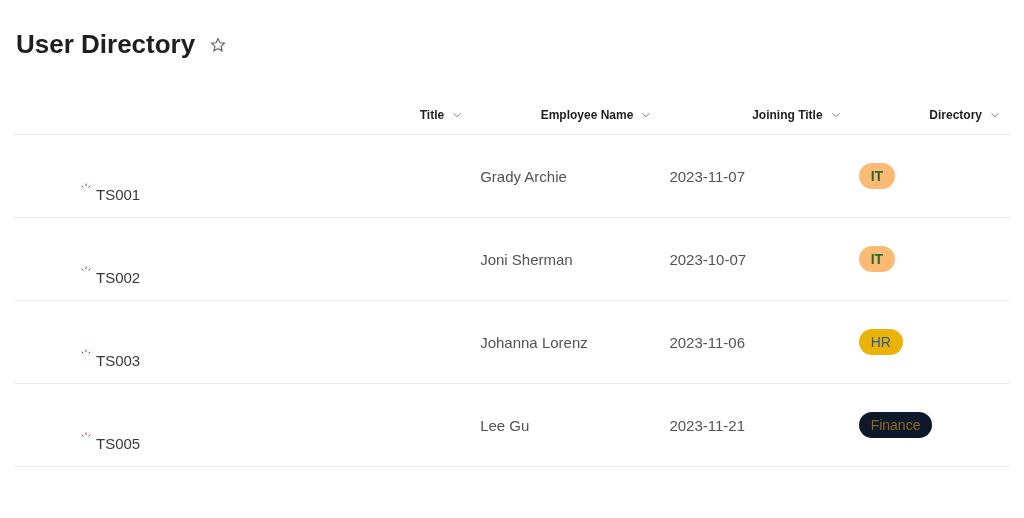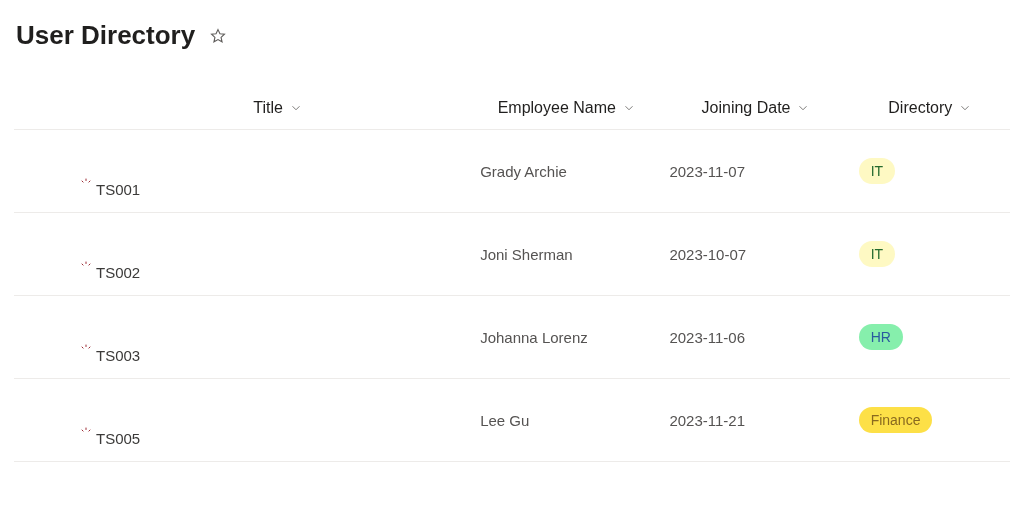--- a/index.html
+++ b/index.html
@@ -10,20 +10,21 @@
     background: #fff;
     color: #323130;
     width: 1024px;
   }
   .page-header {
     display: flex;
     align-items: center;
     gap: 14px;
     margin-bottom: 38px;
     padding-left: 2px;
+    margin-top: 9px;
   }
   .page-title {
     font-size: 26px;
     font-weight: 600;
     color: #201f1e;
   }
   .star-icon {
     color: #605e5c;
     display: inline-flex;
     align-items: center;
@@ -34,23 +35,23 @@
     width: 100%;
     border-collapse: collapse;
     table-layout: fixed;
   }
   table.grid col.c-title { width: 46%; }
   table.grid col.c-name  { width: 19%; }
   table.grid col.c-date  { width: 19%; }
   table.grid col.c-dept  { width: 16%; }
 
   thead th {
-    text-align: center;
-    font-weight: 400;
-    font-size: 16px;
+    text-align: right;
+    font-weight: 700;
+    font-size: 12px;
     color: #201f1e;
     padding: 10px 8px 12px 8px;
     border-bottom: 1px solid #edebe9;
     vertical-align: middle;
   }
   thead th.first { padding-left: 78px; }
 
   .col-head {
     display: inline-flex;
     align-items: center;
@@ -91,23 +92,23 @@
   .dept-pill {
     display:inline-flex;
     align-items:center;
     justify-content:center;
     border-radius: 999px;
     font-size:14px;
     padding: 5px 12px;
     min-width: 20px;
     line-height: 1.2;
   }
-  .dept-IT      { background:#fef9c3; color:#256a2d; }
-  .dept-HR      { background:#86efac; color:#2a5a9e; }
-  .dept-Finance { background:#fde047; color:#8a6a1f; }
+  .dept-IT      { background:#fdba74; color:#256a2d;font-weight:bold; }
+  .dept-HR      { background:#eab308; color:#2a5a9e; }
+  .dept-Finance { background:#0f172a; color:#8a6a1f; }
 </style>
 </head>
 <body>
 
 <div class="page-header">
   <span class="page-title">User Directory</span>
   <span class="star-icon" aria-label="favorite">
     <svg width="18" height="18" viewBox="0 0 24 24" fill="none" stroke="currentColor" stroke-width="1.5">
       <path d="M12 3.5l2.6 5.6 6 .6-4.5 4.1 1.3 6-5.4-3.1-5.4 3.1 1.3-6L3.4 9.7l6-.6L12 3.5z"></path>
     </svg>
@@ -138,21 +139,21 @@
           <span>Employee Name</span>
           <span class="chev">
             <svg width="14" height="14" viewBox="0 0 24 24" fill="none" stroke="currentColor" stroke-width="1.4">
                 <path d="M6 9l6 6 6-6"></path>
               </svg>
           </span>
         </span>
       </th>
       <th>
         <span class="col-head">
-          <span>Joining Date</span>
+          <span>Joining Title</span>
           <span class="chev">
             <svg width="14" height="14" viewBox="0 0 24 24" fill="none" stroke="currentColor" stroke-width="1.4">
                 <path d="M6 9l6 6 6-6"></path>
               </svg>
           </span>
         </span>
       </th>
       <th>
         <span class="col-head">
           <span>Directory</span>

